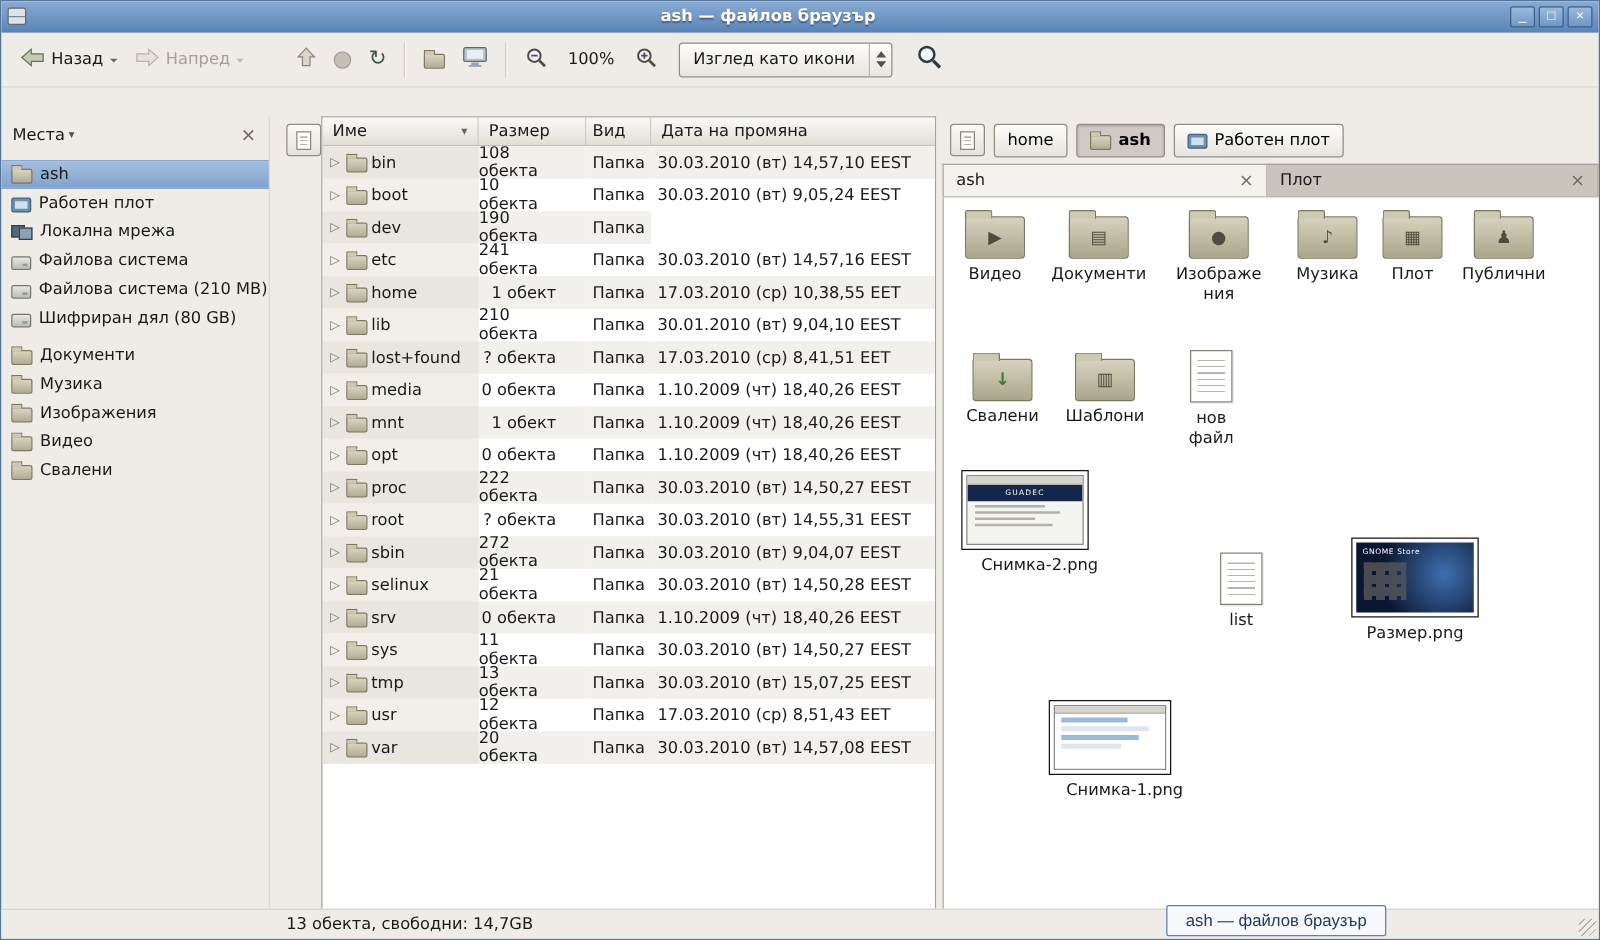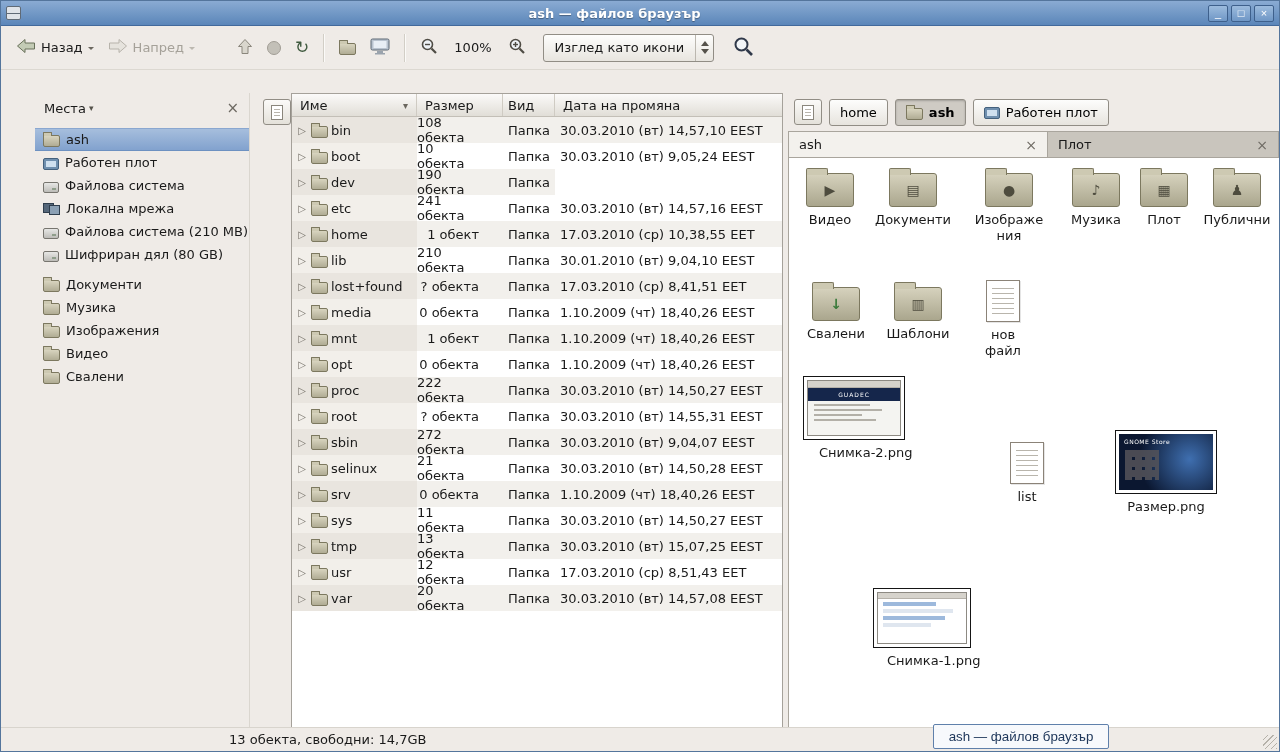--- a/index.html
+++ b/index.html
@@ -38,21 +38,21 @@
   .combo-spin { width:18px; align-self:stretch; border-left:1px solid #bbb7af; display:flex; flex-direction:column; align-items:center; justify-content:center; gap:3px; }
   .spin-up { width:0; height:0; border:4px solid transparent; border-bottom:5px solid #55524b; margin-top:-3px; }
   .spin-down { width:0; height:0; border:4px solid transparent; border-top:5px solid #55524b; margin-bottom:-3px; }
 
   
   .content { position:absolute; top:92px; left:0; right:0; bottom:24px; display:flex; }
   .split { width:6px; background:#efebe7; cursor:col-resize; }
   .split2 { width:5px; background:#efebe7; cursor:col-resize; }
 
   
-  .sidebar { width:215px; display:flex; flex-direction:column; border-right:1px solid #dad6cf;margin-left:34px; }
+  .sidebar { width:215px; display:flex; flex-direction:column; border-right:1px solid #dad6cf; }
   .sb-head { display:flex; align-items:center; height:30px; padding:0 10px 0 9px; }
   .sb-arrow { margin-left:3px; font-size:9px; color:#55524b; }
   .sb-close { margin-left:auto; color:#6e6a63; font-size:15px; line-height:1; }
   .plist { padding-top:5px; }
   .pitem { display:flex; align-items:center; gap:6px; height:23px; padding:0 6px 0 8px; white-space:nowrap; }
   .pitem.sel { background:linear-gradient(#a6bedd,#82a2ce); border-top:1px solid #8aa7d0; border-bottom:1px solid #6d91c1; }
   .psep { height:7px; }
 
   
   .si { display:inline-block; flex:none; position:relative; }
@@ -246,26 +246,26 @@
       <div class="plist">
         <div class="pitem sel">
             <span class="si si-folder"></span>
             <span>ash</span>
           </div>
         <div class="pitem">
             <span class="si si-desktop"></span>
             <span>Работен плот</span>
           </div>
         <div class="pitem">
+            <span class="si si-network"></span>
+            <span>Локална мрежа</span>
+          </div>
+        <div class="pitem">
             <span class="si si-drive"></span>
             <span>Файлова система</span>
-          </div>
-        <div class="pitem">
-            <span class="si si-network"></span>
-            <span>Локална мрежа</span>
           </div>
         <div class="pitem">
             <span class="si si-drive"></span>
             <span>Файлова система (210 MB)</span>
           </div>
         <div class="pitem">
             <span class="si si-drive"></span>
             <span>Шифриран дял (80 GB)</span>
           </div>
         <div class="psep"></div>
@@ -619,21 +619,21 @@
         <div class="ivi" style="left:325px;top:272px;width:104px">
           <div class="thumb">
             <div class="td-in">
               <span class="td-text">GNOME Store</span>
               <span class="td-grid"></span>
             </div>
           </div>
           <div class="ivl">Размер.png</div>
         </div>
 
-        <div class="ivi" style="left:81px;top:430px;width:104px">
+        <div class="ivi" style="left:81px;top:402px;width:104px">
           <div class="thumb">
             <div class="tf-in">
               <div class="tf-bar"></div>
               <div class="tf-row b" style="width:60%"></div>
               <div class="tf-row" style="width:80%"></div>
               <div class="tf-row b" style="width:70%"></div>
               <div class="tf-row" style="width:55%"></div>
             </div>
           </div>
           <div class="ivl" style="width:70px">Снимка-1.png</div>

